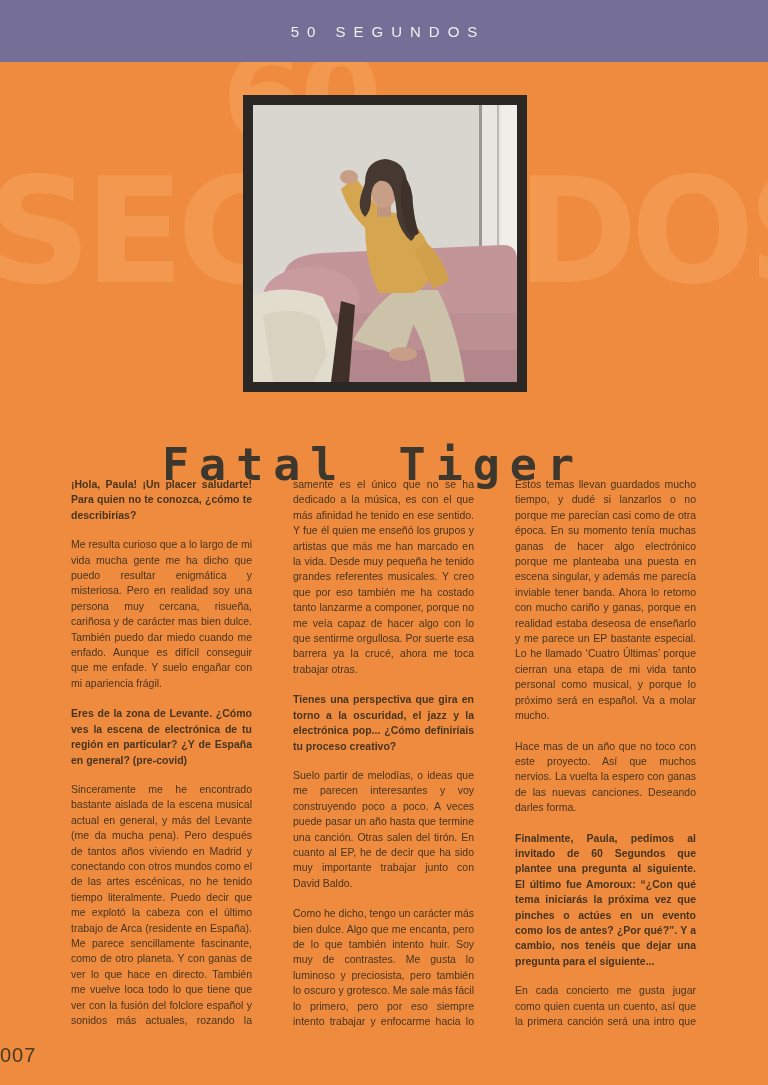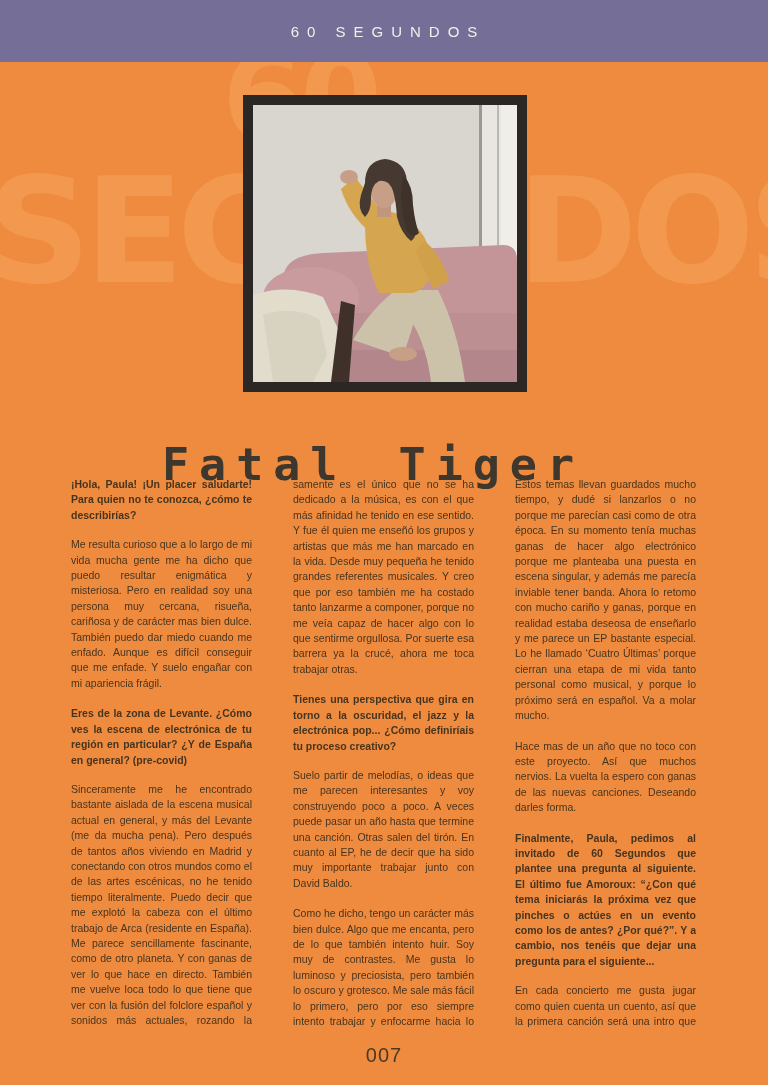--- a/index.html
+++ b/index.html
@@ -53,33 +53,33 @@
   .col p{
     margin:14px;font-size:10.5px;line-height:15.4px;color:#47341F;
     text-align:justify;hyphens:auto;-webkit-hyphens:auto;
   }
   .col p.q{font-weight:bold;margin-top:15px;}
   .col p.a + p.a{margin-top:15px;}
   .col > p:first-child{margin-top:0;}
   
   .folio{
     position:absolute;left:0;top:1044px;width:768px;z-index:4;
-    text-align:center;color:#4B3A22;font-size:20px;letter-spacing:1px;
+    color:#4B3A22;font-size:20px;letter-spacing:1px;
   }
 </style>
 </head>
 <body>
 
 <div class="watermark">
   <div class="wm-60">60</div>
   <div class="wm-seg">SEGUNDOS</div>
 </div>
 
 <header class="masthead">
-  <div class="mag-title">60 SEGUNDOS</div>
+  <div class="mag-title">50 SEGUNDOS</div>
 </header>
 
 <div class="photo-frame">
   <svg width="264" height="277" viewBox="0 0 264 277">
 
     <rect x="0" y="0" width="264" height="277" fill="#D9D6D0"></rect>
 
     <rect x="226" y="0" width="38" height="180" fill="#E9E6E1"></rect>
     <rect x="226" y="0" width="3" height="180" fill="#9B9893"></rect>
     <rect x="244" y="0" width="2" height="170" fill="#BBB8B2"></rect>

